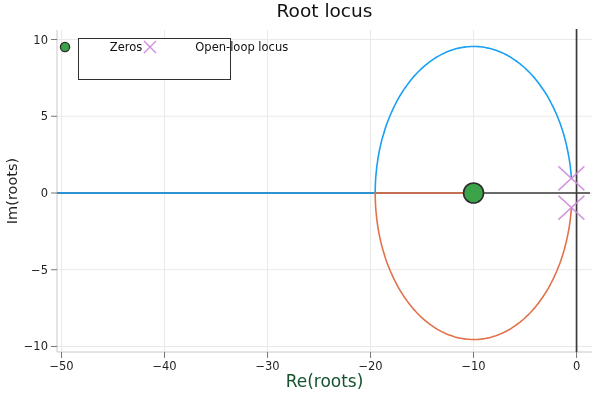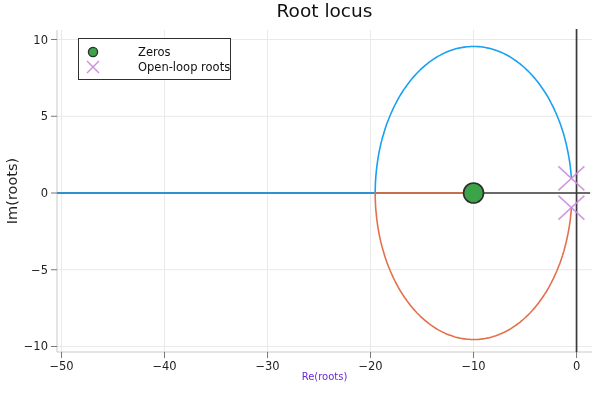--- a/index.html
+++ b/index.html
@@ -1,28 +1,28 @@
 <!DOCTYPE html>
 <html><head>
 <meta charset="utf-8">
 <style>
   html,body{margin:0;padding:0;background:#ffffff;}
   body{width:600px;height:400px;overflow:hidden;font-family:"DejaVu Sans",sans-serif;}
   .fig{position:relative;width:600px;height:296px;background:#fff;}
   .title{position:absolute;left:57px;top:-2px;width:535px;text-align:center;
          font-size:18.5px;line-height:26px;color:#111;}
   .xlabel{position:absolute;left:57px;top:371px;width:535px;text-align:center;
-          font-size:10px;color:#6d28d9;}
+          font-size:17px;color:#14532d;}
   .ylabel{position:absolute;left:12px;top:191px;transform:translate(-50%,-50%) rotate(-90deg);
           font-size:14.5px;color:#1f1f1f;white-space:nowrap;}
   svg#plot{position:absolute;left:0;top:0;}
   svg text{font-family:"DejaVu Sans",sans-serif;font-size:11.5px;fill:#1f1f1f;}
   .legend{position:absolute;left:78px;top:38px;width:153px;height:42px;background:#fff;
-          border:1px solid #2f2f2f;box-sizing:border-box;display:flex;flex-direction:column;
-          justify-content:center;padding-left:6px;}
+          border:1px solid #2f2f2f;box-sizing:border-box;display:flex;flex-direction:row;
+          justify-content:center;padding-left:36px;}
   .legend-row{display:flex;align-items:center;height:15px;}
   .lmark{flex:0 0 16px;width:16px;height:14px;}
   .llabel{margin-left:37px;font-size:11.5px;color:#111;line-height:14px;white-space:nowrap;}
 </style>
 </head>
 <body>
 
 <div class="fig">
   <div class="title">Root locus</div>
 
@@ -78,16 +78,16 @@
     <div class="legend-row">
       <svg class="lmark" viewBox="0 0 16 14">
         <circle id="legZero" cx="8" cy="7" r="4.6" stroke-width="1.3" fill="#3ba348" stroke="#2d2d2d"></circle>
       </svg>
       <span class="llabel">Zeros</span>
     </div>
     <div class="legend-row">
       <svg class="lmark" viewBox="0 0 16 14">
         <path id="legPole" d="M2,1 L14,13 M14,1 L2,13" fill="none" stroke-width="1.4" stroke="#cd8cdc"></path>
       </svg>
-      <span class="llabel">Open-loop roots</span>
+      <span class="llabel">Open-loop locus</span>
     </div>
   </div>
 </div>
 
 </body></html>

